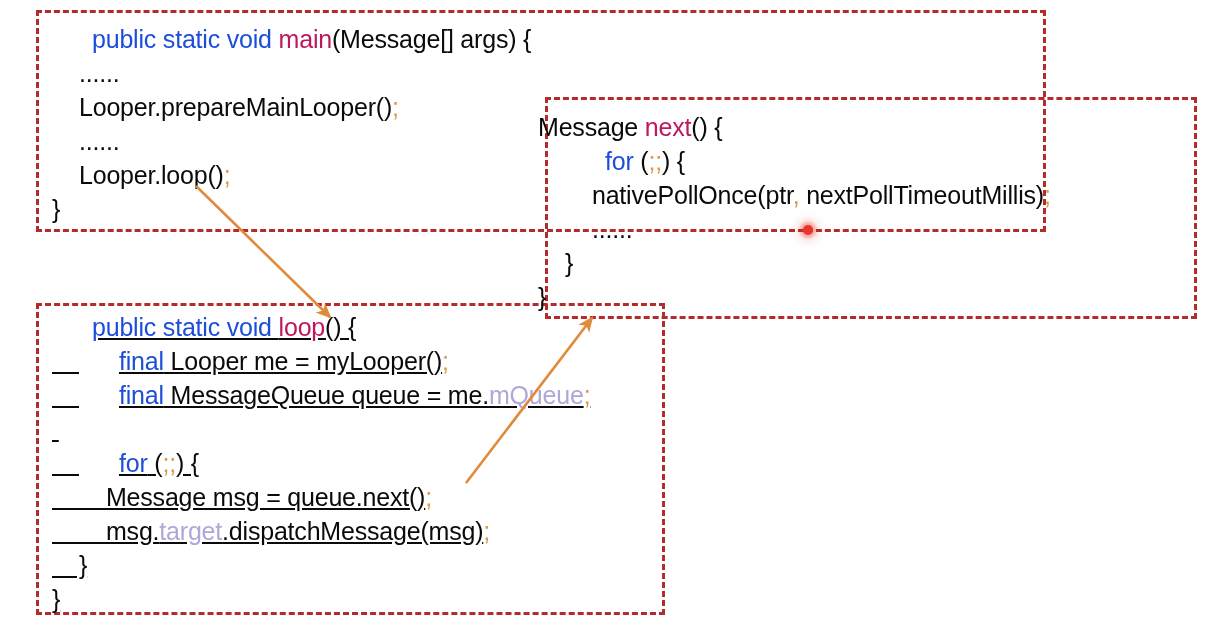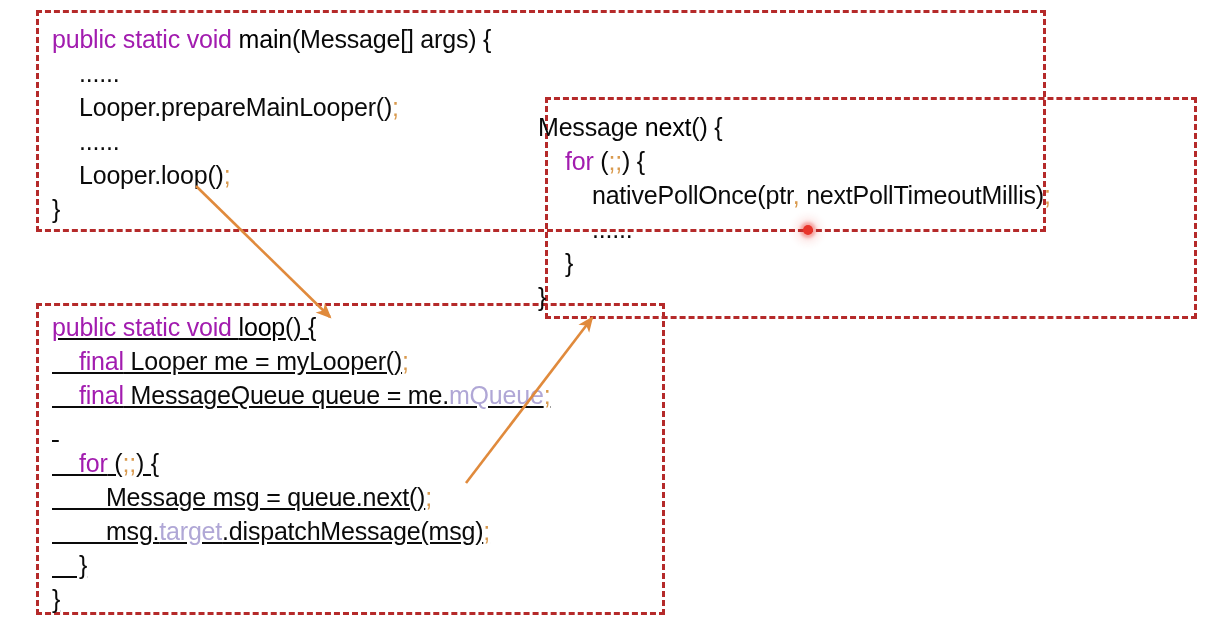--- a/index.html
+++ b/index.html
@@ -36,22 +36,22 @@
     font-size: 25px;
     line-height: 34px;
     color: #0a0a0a;
     white-space: pre;
     letter-spacing: -0.2px;
   }
   #code-main { left: 52px;  top: 22px;  }
   #code-next { left: 538px; top: 110px; }
   #code-loop { left: 52px;  top: 310px; text-decoration: underline; }
 
-  .kw   { color: #a21caf; }          
-  .fn   { color: #000000; }          
+  .kw   { color: #1d4ed8; margin-left: 40px; }          
+  .fn   { color: #be185d; }          
   .semi { color: #d99a4e; }          
   .fld  { color: #b0a7d6; }          
   .blank { display: block; height: 34px; }
 
   
   #arrows {
     position: absolute;
     left: 0; top: 0;
     width: 1226px;
     height: 630px;

